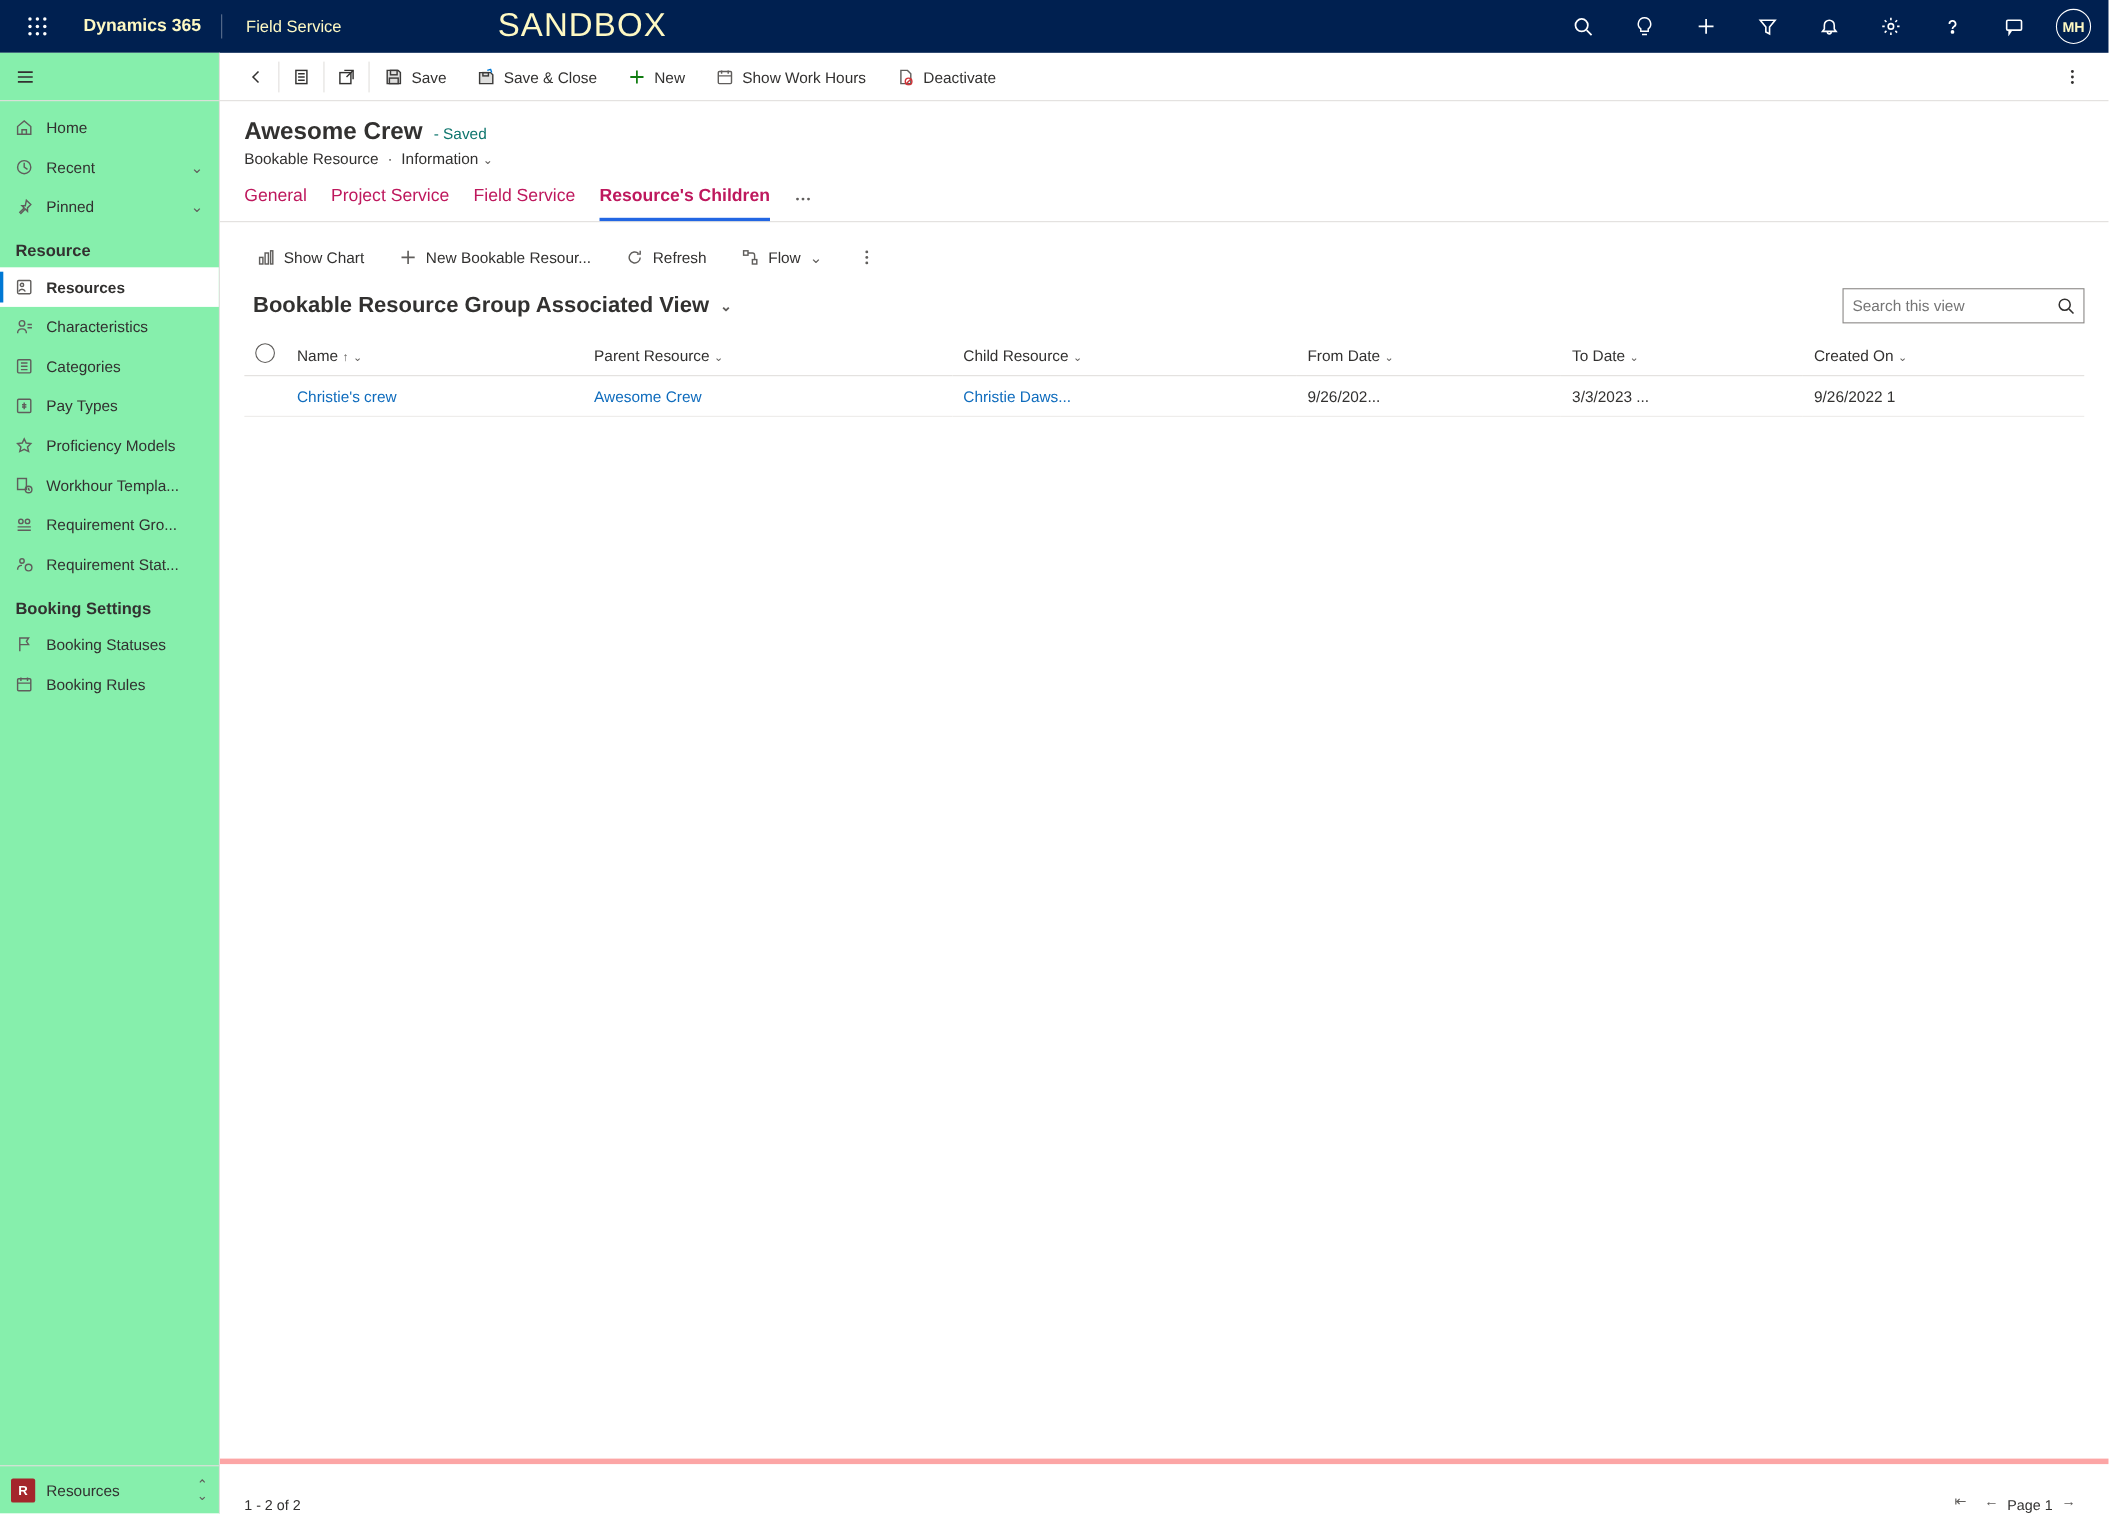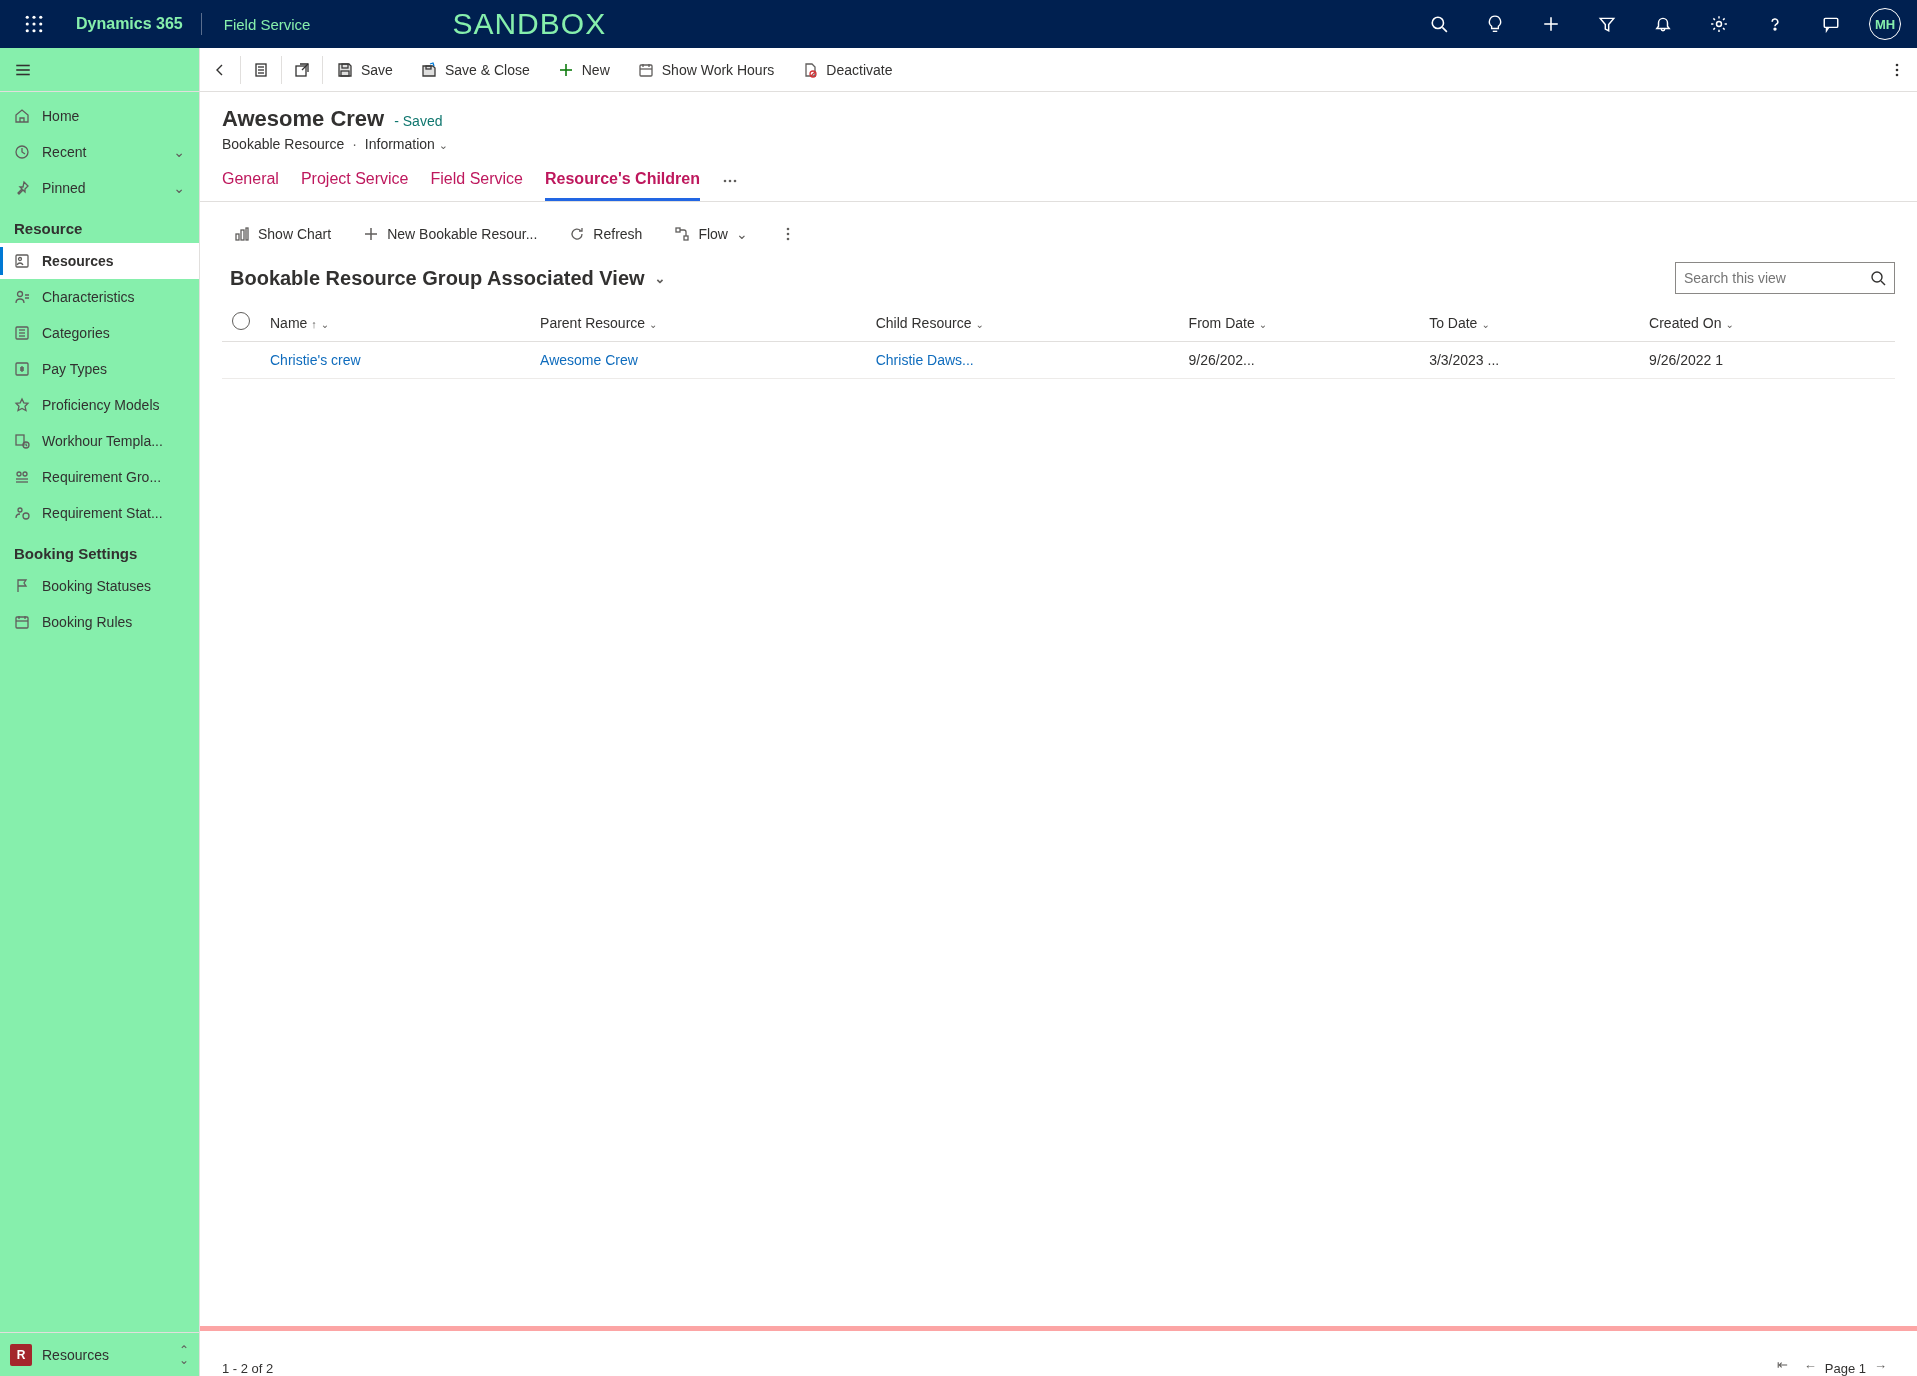--- a/index.html
+++ b/index.html
@@ -1,20 +1,20 @@
 <!DOCTYPE html>
 <html><head>
 <meta charset="utf-8">
 <style>
   * { box-sizing: border-box; margin: 0; padding: 0; font-family: "Segoe UI", -apple-system, sans-serif; }
   html, body { height: 100%; width: 100%; overflow: hidden; }
   body { display: flex; flex-direction: column; background: #fff; color: #323130; }
 
   
-  .topbar { background: #002050; color: #86efac; height: 48px; display: flex; align-items: center; padding: 0 10px; gap: 8px; }
+  .topbar { background: #002050; color: #fef9c3; height: 48px; display: flex; align-items: center; padding: 0 10px; gap: 8px; }
   .topbar .waffle { width: 40px; display: flex; justify-content: center; cursor: pointer; }
   .topbar .brand { font-size: 16px; font-weight: 600; padding: 0 10px; }
   .topbar .divider-v { width: 1px; height: 22px; background: rgba(255,255,255,0.35); }
   .topbar .appname { font-size: 15px; padding: 0 14px; }
   .topbar .env-label { flex: none; font-size: 30px; font-weight: 300; letter-spacing: 1px; margin-left: 120px; }
   .topbar .spacer { flex: 1; }
   .topbar .icon-btn { width: 48px; height: 48px; display: flex; align-items: center; justify-content: center; cursor: pointer; }
   .topbar .avatar { width: 32px; height: 32px; border-radius: 50%; border: 1.5px solid #fff; display: flex; align-items: center; justify-content: center; font-size: 13px; font-weight: 600; margin: 0 6px; }
 
   
@@ -30,21 +30,21 @@
   .nav-item .chev { margin-left: auto; color: #605e5c; }
   .nav-item.active { background: #fff; font-weight: 600; }
   .nav-item.active::before { content: ""; position: absolute; left: 0; top: 4px; bottom: 4px; width: 3px; background: #0078d4; }
   .nav-section { padding: 14px 14px 6px; font-size: 15px; font-weight: 600; color: #323130; }
   .sidebar .area-switch { height: 44px; border-top: 1px solid #e1dfdd; display: flex; align-items: center; padding: 0 10px; gap: 10px; font-size: 14px; }
   .area-badge { width: 22px; height: 22px; background: #a4262c; color: #fff; display: flex; align-items: center; justify-content: center; font-size: 12px; font-weight: 600; border-radius: 2px; }
   .area-switch .chev { margin-left: auto; color: #605e5c; font-size: 12px; line-height: 10px; }
 
   
   .main { flex: 1; display: flex; flex-direction: column; min-width: 0; }
-  .cmdbar { height: 44px; border-bottom: 1px solid #e1dfdd; display: flex; align-items: center; padding: 0 0; }
+  .cmdbar { height: 44px; border-bottom: 1px solid #e1dfdd; display: flex; align-items: center; padding: 0 13px; }
   .cmd-btn { height: 44px; padding: 0 14px; display: flex; align-items: center; gap: 8px; font-size: 14px; color: #323130; cursor: pointer; }
   .cmd-sep { width: 1px; height: 28px; background: #e1dfdd; }
   .cmd-btn.icon-only { padding: 0 12px; }
   .cmd-btn .plus-green { color: #107c10; font-weight: 600; }
   .cmd-overflow { margin-left: auto; }
 
   .record-header { padding: 14px 22px 0; }
   .record-title-row { display: flex; align-items: baseline; gap: 10px; }
   .record-title { font-size: 22px; font-weight: 600; }
   .record-saved { font-size: 14px; color: #0f766e; }

